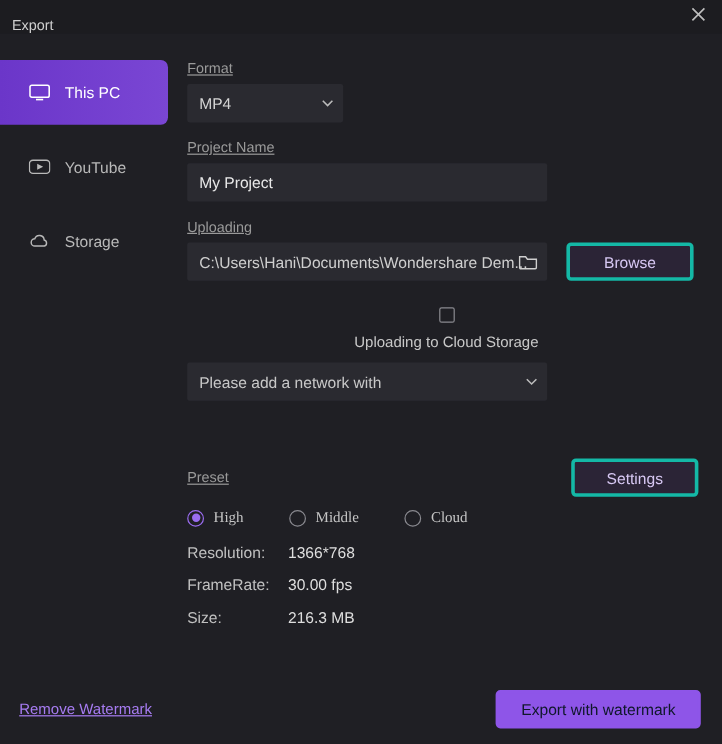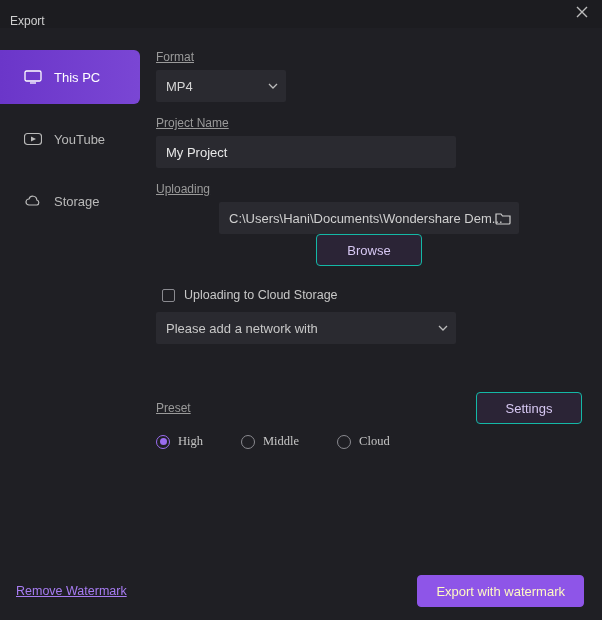--- a/index.html
+++ b/index.html
@@ -113,21 +113,21 @@
   .text-input { width: 300px; }
   .text-input input {
     background: transparent;
     border: none;
     color: #e8e8e8;
     width: 100%;
     font-size: 13px;
     outline: none;
   }
 
-  .dir-row { display: flex; align-items: center; gap: 0; flex-direction: column; }
+  .dir-row { display: flex; align-items: center; gap: 16px; }
   .dir-input {
     position: relative;
     width: 300px;
     background: #2a2a30;
     height: 32px;
     border-radius: 2px;
     display: flex;
     align-items: center;
     padding: 0 32px 0 10px;
     color: #cfcfcf;
@@ -141,51 +141,52 @@
     transform: translateY(-50%);
     width: 16px;
     height: 14px;
     color: #cfcfcf;
     cursor: pointer;
   }
 
   .btn {
     height: 32px;
     padding: 0 18px;
-    border: 1px solid #14b8a6;
+    border: 3px solid #14b8a6;
     background: #2b2436;
     color: #d7c8f3;
     border-radius: 4px;
     font-size: 13px;
     cursor: pointer;
     display: inline-flex;
     align-items: center;
     justify-content: center;
     min-width: 106px;
   }
   .btn.disabled {
     border-color: #3b3b42;
     color: #6d6d74;
     background: #26262c;
     cursor: default;
   }
   .btn.primary {
     background: #8e55e8;
     border-color: #8e55e8;
-    color: #fef9c3;
+    color: #0f172a;
   }
 
   
   .upload-row {
     display: flex;
     align-items: center;
     gap: 9px;
     padding: 8px 0 8px 6px;
     color: #c8c8c8;
     font-size: 12.5px;
+    flex-direction: column;
   }
   .chk {
     width: 13px;
     height: 13px;
     border: 1px solid #8a8a90;
     border-radius: 2px;
     display: inline-block;
     cursor: pointer;
   }
 
@@ -379,20 +380,34 @@
         <span class="radio">
           <span class="dot"></span>
           <span>Middle</span>
         </span>
         <span class="radio">
           <span class="dot"></span>
           <span>Cloud</span>
         </span>
       </div>
 
+      <div class="info-rows">
+        <div class="info-row">
+          <span class="k">Resolution:</span>
+          <span class="v">1366*768</span>
+        </div>
+        <div class="info-row">
+          <span class="k">FrameRate:</span>
+          <span class="v">30.00 fps</span>
+        </div>
+        <div class="info-row">
+          <span class="k">Size:</span>
+          <span class="v">216.3 MB</span>
+        </div>
+      </div>
     </div>
 
   </div>
 </div>
 
 <div class="footer">
   <span class="rm-link">Remove Watermark</span>
   <div class="btn primary" style="min-width:140px">
     <span>Export with watermark</span>
   </div>

